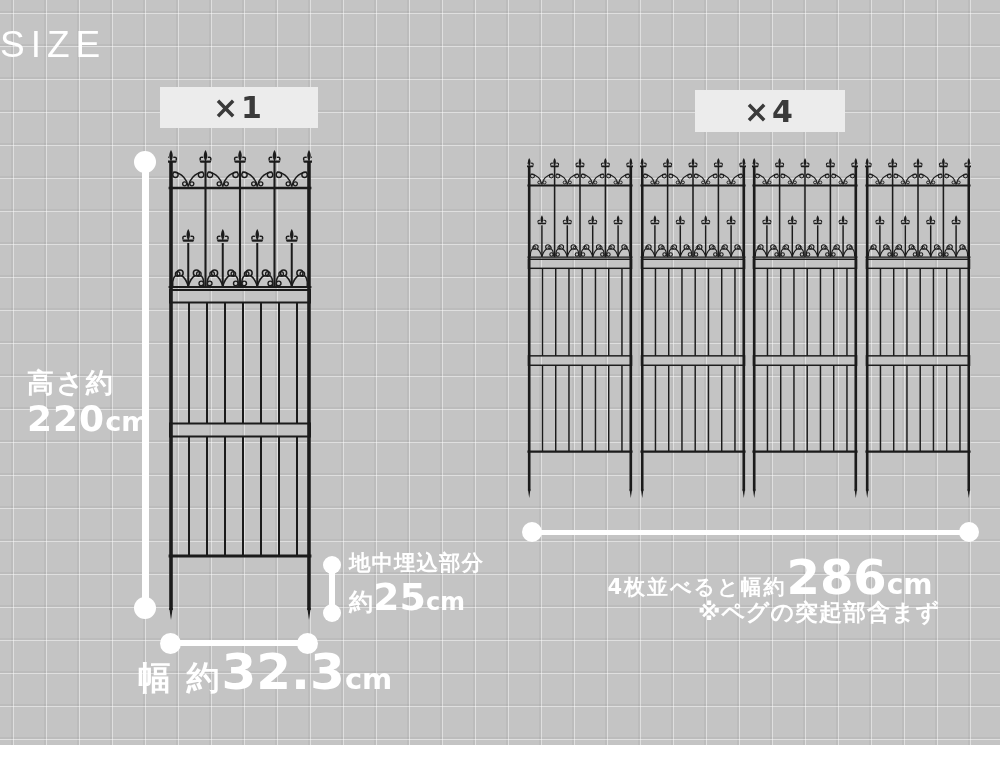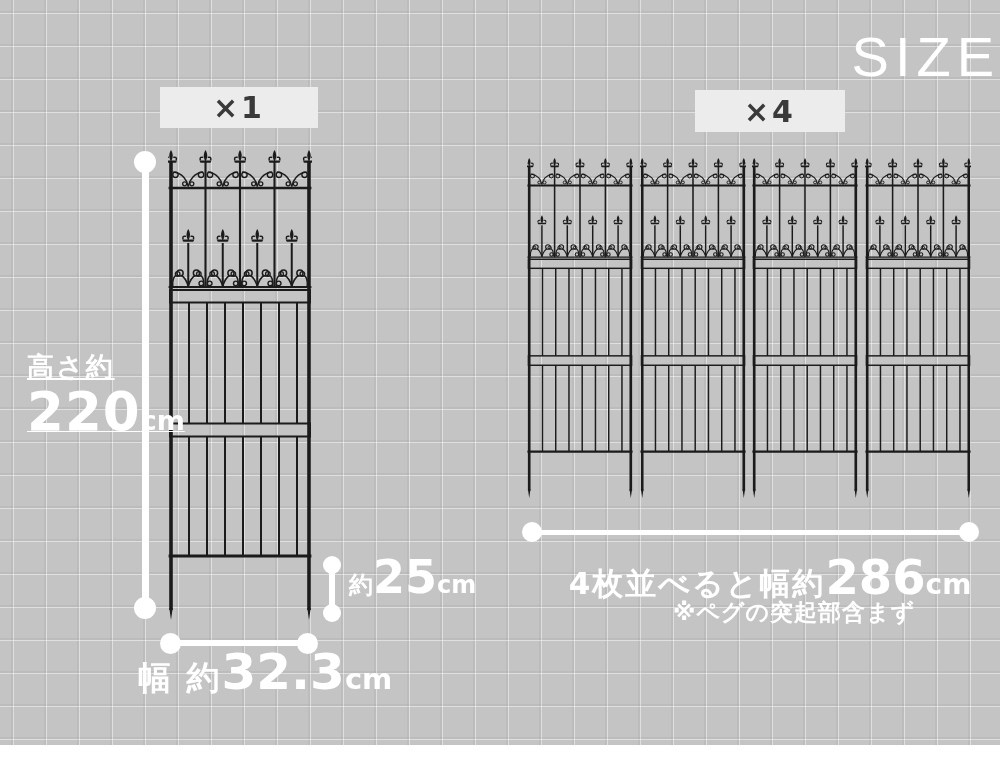--- a/index.html
+++ b/index.html
@@ -9,59 +9,59 @@
     background-image:
       linear-gradient(to right, rgba(255,255,255,0.45) 1px, transparent 1px),
       linear-gradient(to bottom, rgba(255,255,255,0.45) 1px, transparent 1px),
       linear-gradient(to right, rgba(0,0,0,0.04) 2px, transparent 2px),
       linear-gradient(to bottom, rgba(0,0,0,0.04) 2px, transparent 2px);
     background-size:33px 33px, 33px 33px, 33px 33px, 33px 33px;
     background-position:13px 13px, 13px 13px, 11px 11px, 11px 11px;
     font-family:"DejaVu Sans", "Liberation Sans", sans-serif;
   }
   .title{
-    position:absolute;left:0;top:24px;width:1000px;text-align:right;
-    color:#ffffff;font-size:56px;font-weight:normal;letter-spacing:6px;
+    position:absolute;left:0;top:24px;width:1000px;text-align:left;
+    color:#ffffff;font-size:37px;font-weight:normal;letter-spacing:6px;
     font-family:"Liberation Sans", sans-serif;
   }
   .badge{
     position:absolute;background:#ececec;color:#3a3a3a;
     display:flex;align-items:center;justify-content:center;
     font-size:30px;font-weight:bold;letter-spacing:3px;
   }
   .badge-x1{left:160px;top:87px;width:158px;height:41px;}
   .badge-x4{left:695px;top:90px;width:150px;height:42px;}
 
   .fence{position:absolute;}
   .fence-single{left:168px;top:150px;width:144px;height:470px;}
   .fence-small{width:106px;height:340px;top:158px;}
   .fs1{left:527px;} .fs2{left:640px;} .fs3{left:752px;} .fs4{left:865px;}
 
   .dim-line{position:absolute;background:#ffffff;border-radius:3px;}
   .dim-dot{position:absolute;background:#ffffff;border-radius:50%;}
 
   .dim-text{position:absolute;color:#ffffff;font-weight:bold;line-height:1.15;}
-  .h-label{left:27px;top:351px;text-decoration:underline;}
+  .h-label{left:27px;top:367px;}
   .h-label .l1{font-size:27px;letter-spacing:2px;}
-  .h-label .big{font-size:53px;letter-spacing:1px;}
+  .h-label .big{font-size:36px;letter-spacing:1px;}
   .h-label .unit{font-size:27px;}
   .w-label{left:138px;top:644px;width:204px;text-align:center;white-space:nowrap;}
   .w-label .pre{font-size:33px;letter-spacing:2px;}
   .w-label .big{font-size:50px;}
   .w-label .unit{font-size:29px;}
   .b-label{left:349px;top:551px;white-space:nowrap;}
   .b-label .l1{font-size:21.5px;letter-spacing:1px;}
   .b-label .pre{font-size:24px;}
-  .b-label .big{font-size:46px;}
+  .b-label .big{font-size:38px;}
   .b-label .unit{font-size:24px;}
   .g-label{left:540px;top:550px;width:460px;text-align:center;white-space:nowrap;}
-  .g-label .pre{font-size:31px;letter-spacing:2px;}
+  .g-label .pre{font-size:21px;letter-spacing:2px;}
   .g-label .big{font-size:48px;margin-top:31px;}
   .g-label .unit{font-size:28px;}
-  .g-note{left:615px;top:599px;width:300px;text-align:right;font-size:23px;letter-spacing:1px;}
+  .g-note{left:640px;top:599px;width:300px;text-align:right;font-size:23px;letter-spacing:1px;}
 
   .bottom-band{position:absolute;left:0;top:745px;width:1000px;height:15px;background:#ffffff;}
 </style>
 </head>
 <body>
 
 <div class="stage">
 
   <svg width="0" height="0" style="position:absolute">
     <defs>
@@ -176,20 +176,21 @@
 
   <div class="dim-line" style="left:170px;top:640px;width:137px;height:6px;"></div>
   <div class="dim-dot" style="left:159.5px;top:632.5px;width:21px;height:21px;"></div>
   <div class="dim-dot" style="left:296.5px;top:632.5px;width:21px;height:21px;"></div>
   <div class="dim-text w-label"><span class="pre">幅 約</span><span class="big">32.3</span><span class="unit">cm</span></div>
 
   <div class="dim-line" style="left:329px;top:565px;width:6px;height:48px;"></div>
   <div class="dim-dot" style="left:323px;top:556px;width:18px;height:18px;"></div>
   <div class="dim-dot" style="left:323px;top:604px;width:18px;height:18px;"></div>
   <div class="dim-text b-label">
+    <div class="l1">地中埋込部分</div>
     <div><span class="pre">約</span><span class="big">25</span><span class="unit">cm</span></div>
   </div>
 
   <div class="dim-line" style="left:532px;top:529.5px;width:437px;height:5px;"></div>
   <div class="dim-dot" style="left:522px;top:522px;width:20px;height:20px;"></div>
   <div class="dim-dot" style="left:959px;top:522px;width:20px;height:20px;"></div>
   <div class="dim-text g-label"><span class="pre">4枚並べると幅約</span><span class="big">286</span><span class="unit">cm</span></div>
   <div class="dim-text g-note">※ペグの突起部含まず</div>
 
   <div class="bottom-band"></div>

